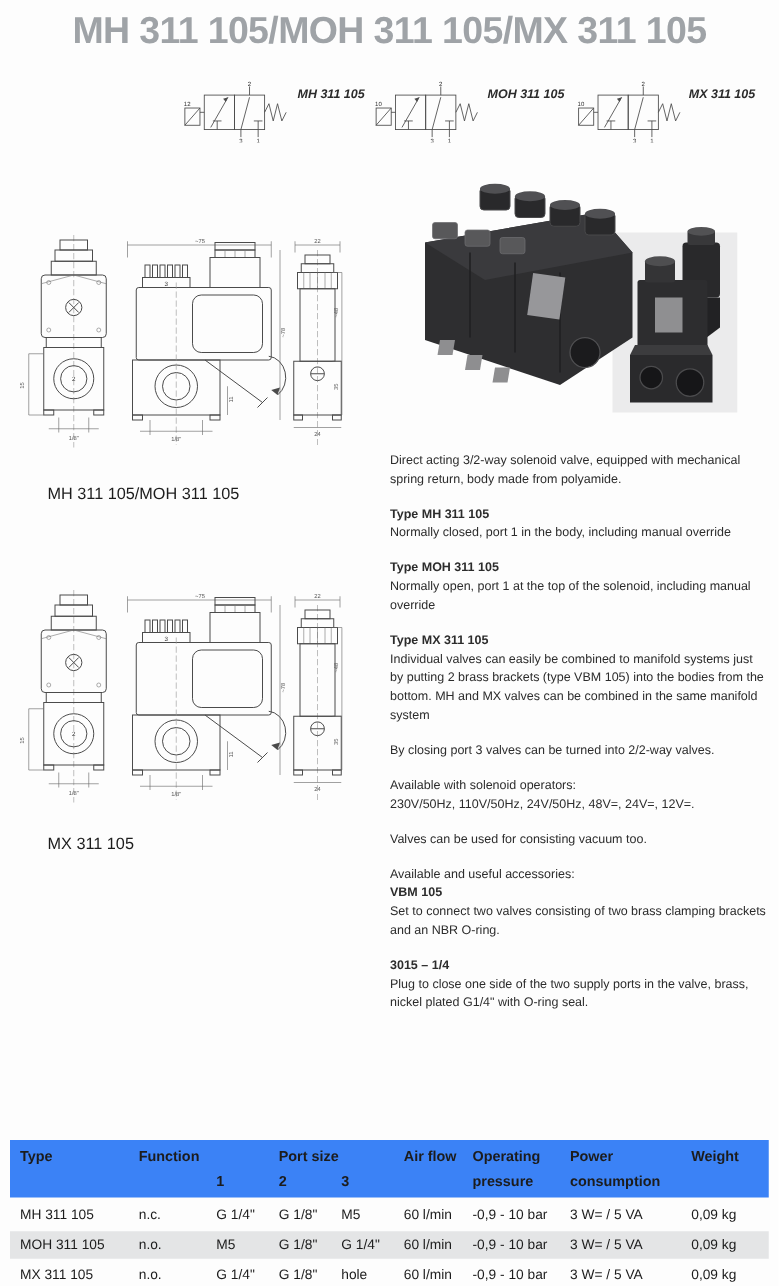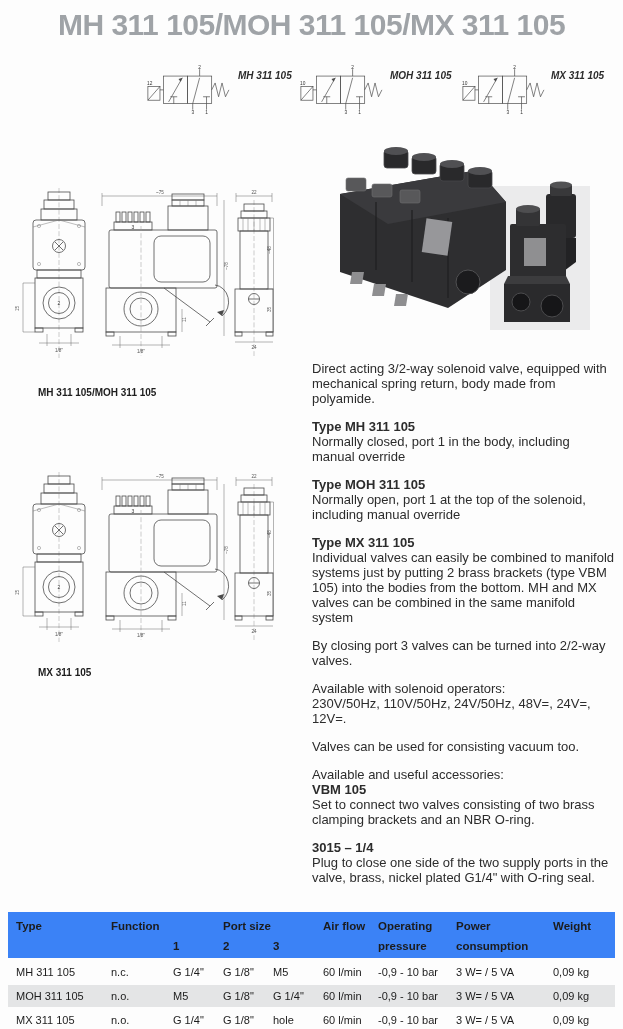--- a/index.html
+++ b/index.html
@@ -10,30 +10,30 @@
   .page-title{
     position:absolute;top:8px;left:0;width:623px;text-align:center;
     font-size:30px;font-weight:700;color:#9fa3a7;letter-spacing:-0.5px;
   }
   
   .sym{position:absolute;}
   .sym svg{display:block;}
   .sym-label{position:absolute;font-size:10px;font-style:italic;color:#2b2b2b;white-space:nowrap;font-weight:600;}
   
   .drawing{position:absolute;}
-  .drawing-caption{position:absolute;font-size:10px;font-weight:700;color:#1d1d1d;white-space:nowrap;}
+  .drawing-caption{position:absolute;font-size:13px;font-weight:400;color:#1d1d1d;white-space:nowrap;}
   svg .ln{stroke:#4b4b4b;stroke-width:0.8;fill:none;}
   svg .lnthin{stroke:#7a7a7a;stroke-width:0.5;fill:none;}
   svg .cl{stroke:#999;stroke-width:0.5;fill:none;stroke-dasharray:5 2.2;}
   svg .dim{stroke:#6a6a6a;stroke-width:0.5;fill:none;}
   svg .dimtxt{fill:#555;font-size:4.6px;font-family:"Liberation Sans",sans-serif;}
   svg .porttxt{fill:#333;font-size:5px;font-family:"Liberation Sans",sans-serif;}
   svg .symtxt{fill:#333;font-size:5.6px;font-family:"Liberation Sans",sans-serif;}
   
-  .desc{position:absolute;left:312px;top:361px;width:303px;font-size:13px;line-height:15px;color:#2c2c2c;}
+  .desc{position:absolute;left:312px;top:361px;width:303px;font-size:10px;line-height:15px;color:#2c2c2c;}
   .bp{margin:0 0 13px 0;}
   .bp0{margin:0;}
   .bh{font-weight:700;margin:0;}
   
   .photos{position:absolute;left:328px;top:142px;}
   
   .tbl{position:absolute;left:8px;top:912px;width:607px;font-size:11px;color:#1c1c1c;}
   .tbl-head{
     display:grid;grid-template-columns:95px 62px 50px 50px 50px 55px 78px 97px 1fr;
     grid-template-rows:21px 20px;background:#3b82f6;padding:3px 0 2px 8px;font-weight:700;font-size:11.5px;

